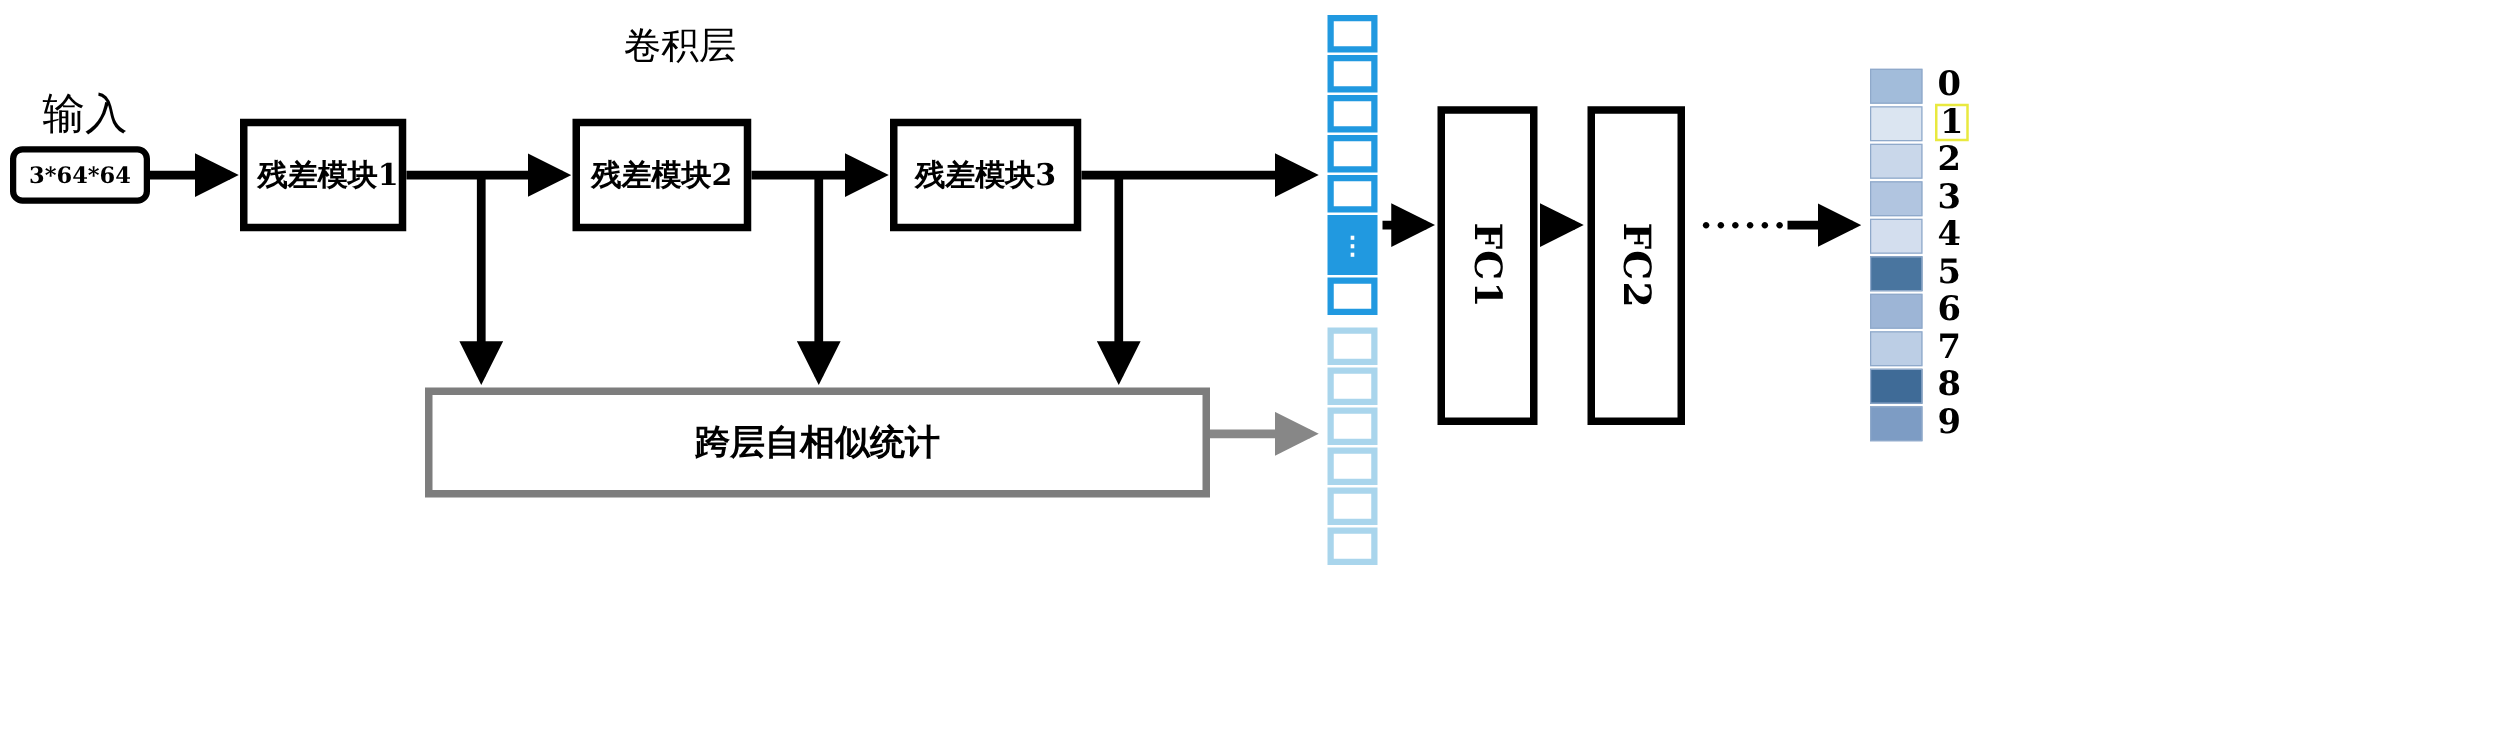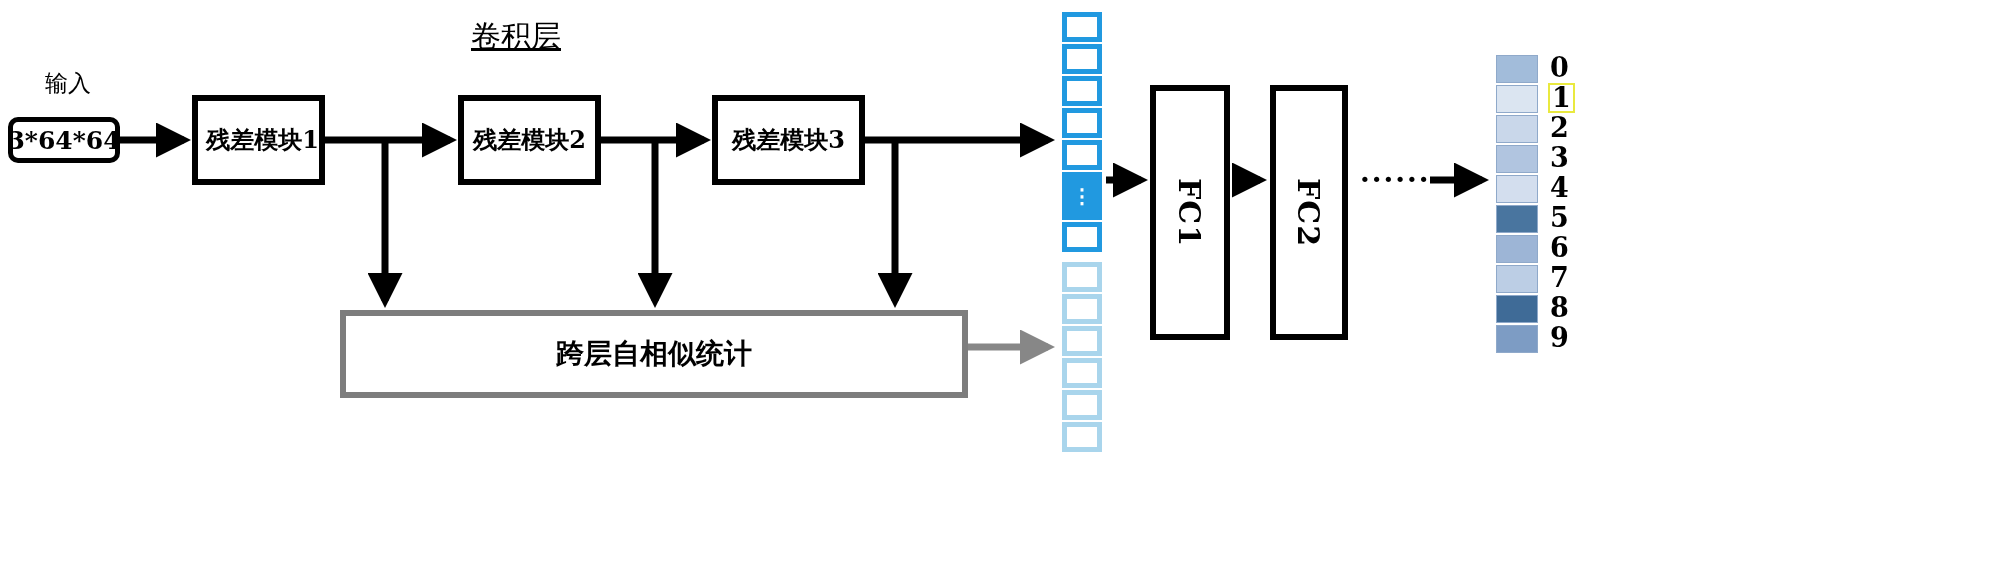--- a/index.html
+++ b/index.html
@@ -12,32 +12,32 @@
   .box{
     position:absolute;border:6px solid var(--box_border,#000);background:#fff;
     display:flex;align-items:center;justify-content:center;box-sizing:border-box;
   }
   .box-label{font-size:24px;font-weight:bold;color:#000;white-space:nowrap;}
   .input-box{
     position:absolute;left:8px;top:117px;width:112px;height:46px;
     border:5px solid var(--box_border,#000);border-radius:10px;background:#fff;
     display:flex;align-items:center;justify-content:center;box-sizing:border-box;
   }
-  .input-box .box-label{font-size:25px;}
+  .input-box .box-label{font-size:18px;}
   .res1{left:192px;top:95px;width:133px;height:90px;justify-content:flex-end;}
   .res2{left:458px;top:95px;width:143px;height:90px;}
   .res3{left:712px;top:95px;width:153px;height:90px;}
   .stats{left:340px;top:310px;width:628px;height:88px;border-color:var(--stats_border,#7d7d7d);}
   .stats .box-label{font-size:28px;}
   .fc{display:flex;align-items:center;justify-content:center;}
   .fc1{left:1150px;top:85px;width:80px;height:255px;}
   .fc2{left:1270px;top:85px;width:78px;height:255px;}
   .fc .box-label{transform:rotate(90deg);font-size:30px;letter-spacing:1px;}
-  .input-title{left:28px;top:68px;width:80px;font-size:23px;}
-  .conv-title{left:436px;top:16px;width:160px;text-decoration:underline;}
+  .input-title{left:28px;top:68px;width:80px;font-size:34px;}
+  .conv-title{left:464px;top:16px;width:160px;}
   .fc-title{left:1165px;top:40px;width:170px;}
   .hdots{left:1360px;top:156px;font-size:28px;font-weight:bold;letter-spacing:2px;color:#000;}
   .vcol{position:absolute;width:40px;display:flex;flex-direction:column;gap:2px;}
   .vcol-dark{left:1062px;top:12px;}
   .vcol-light{left:1062px;top:262px;}
   .vcell{
     box-sizing:border-box;width:40px;height:30px;background:#fff;
     border:5px solid var(--vector_dark,#2199e0);
   }
   .vcell.light{border-color:var(--vector_light,#a9d5ec);}

